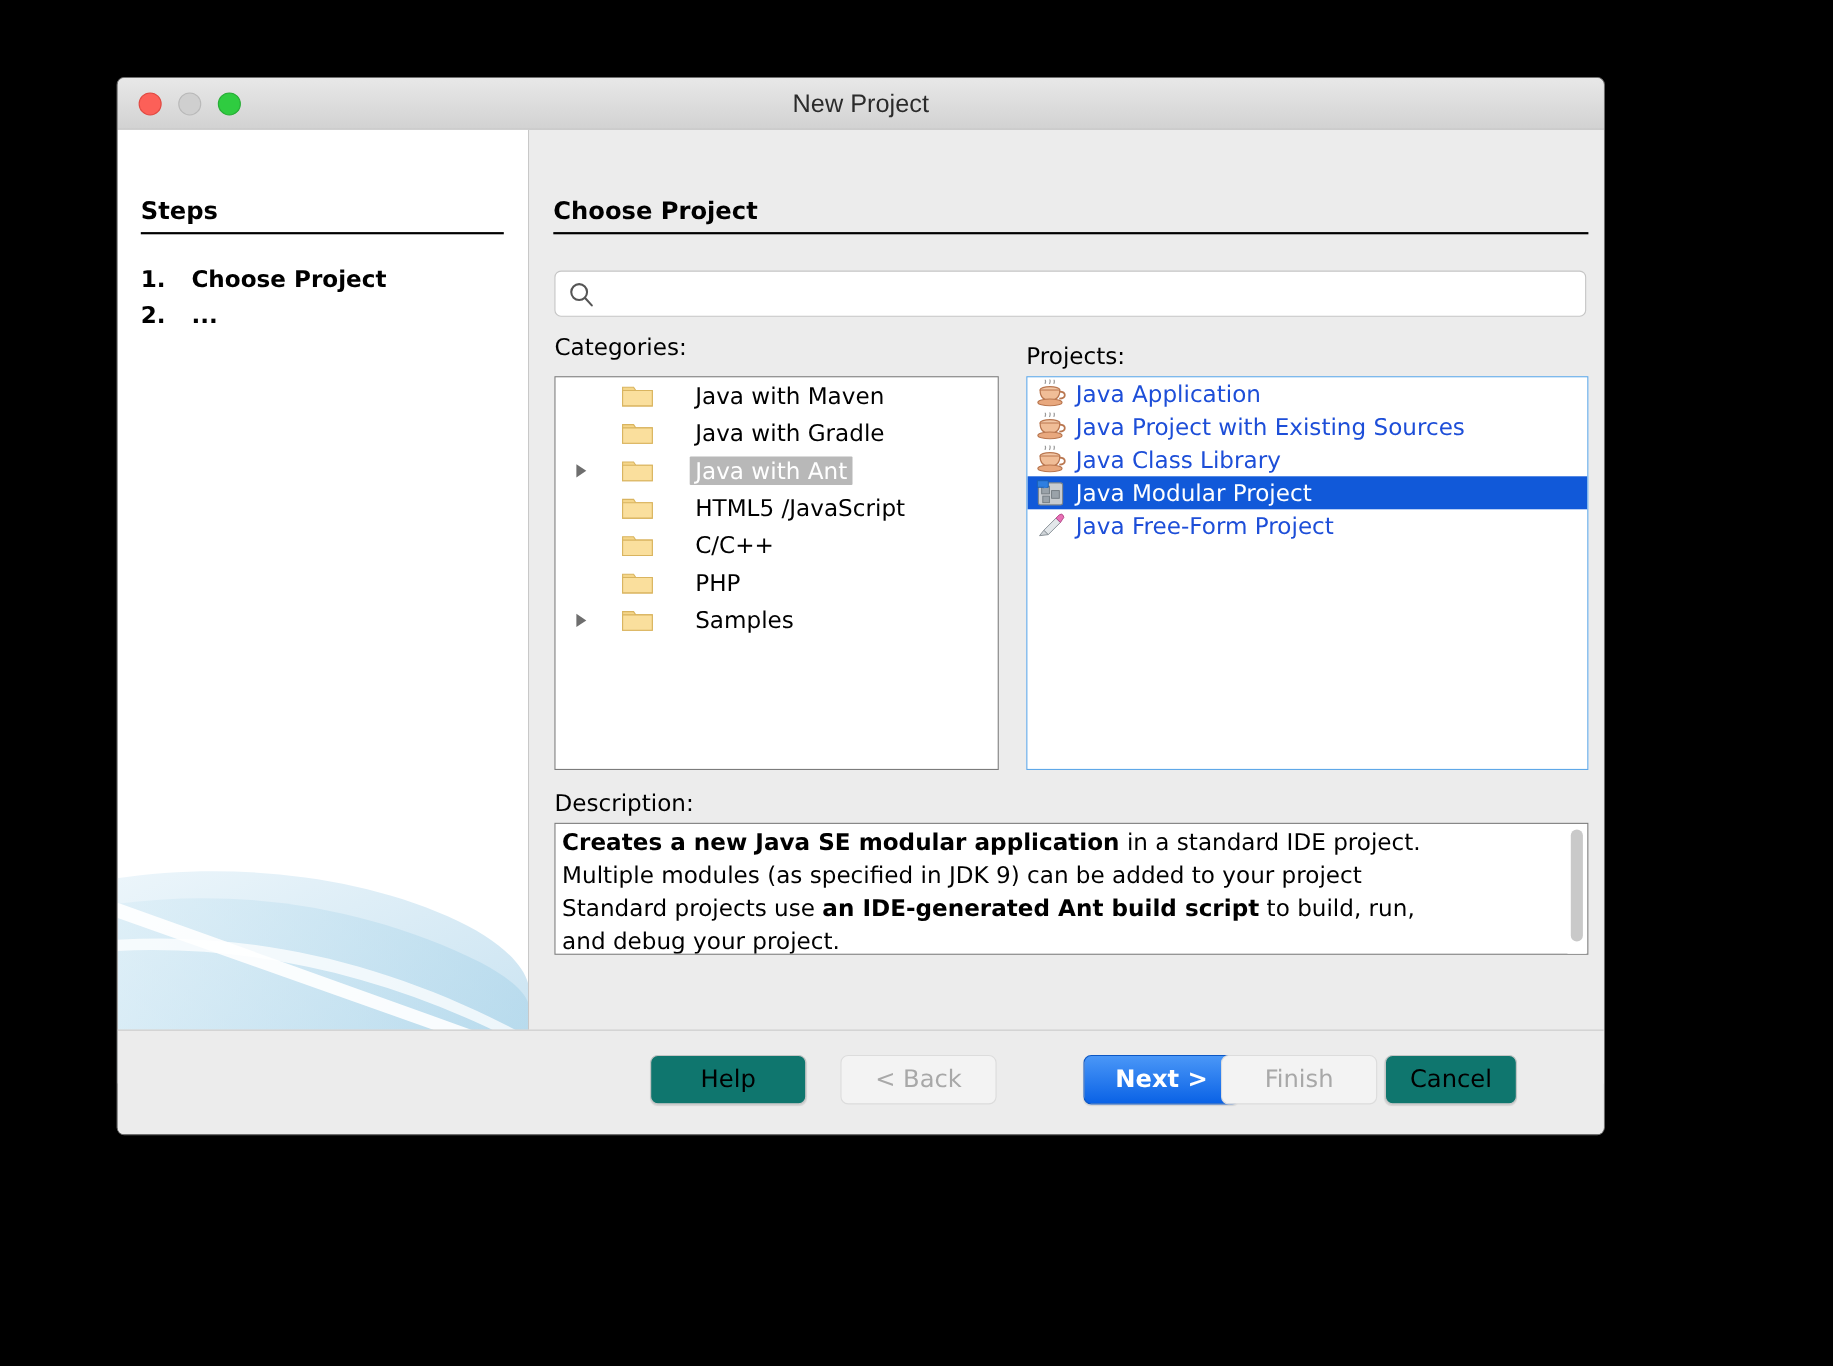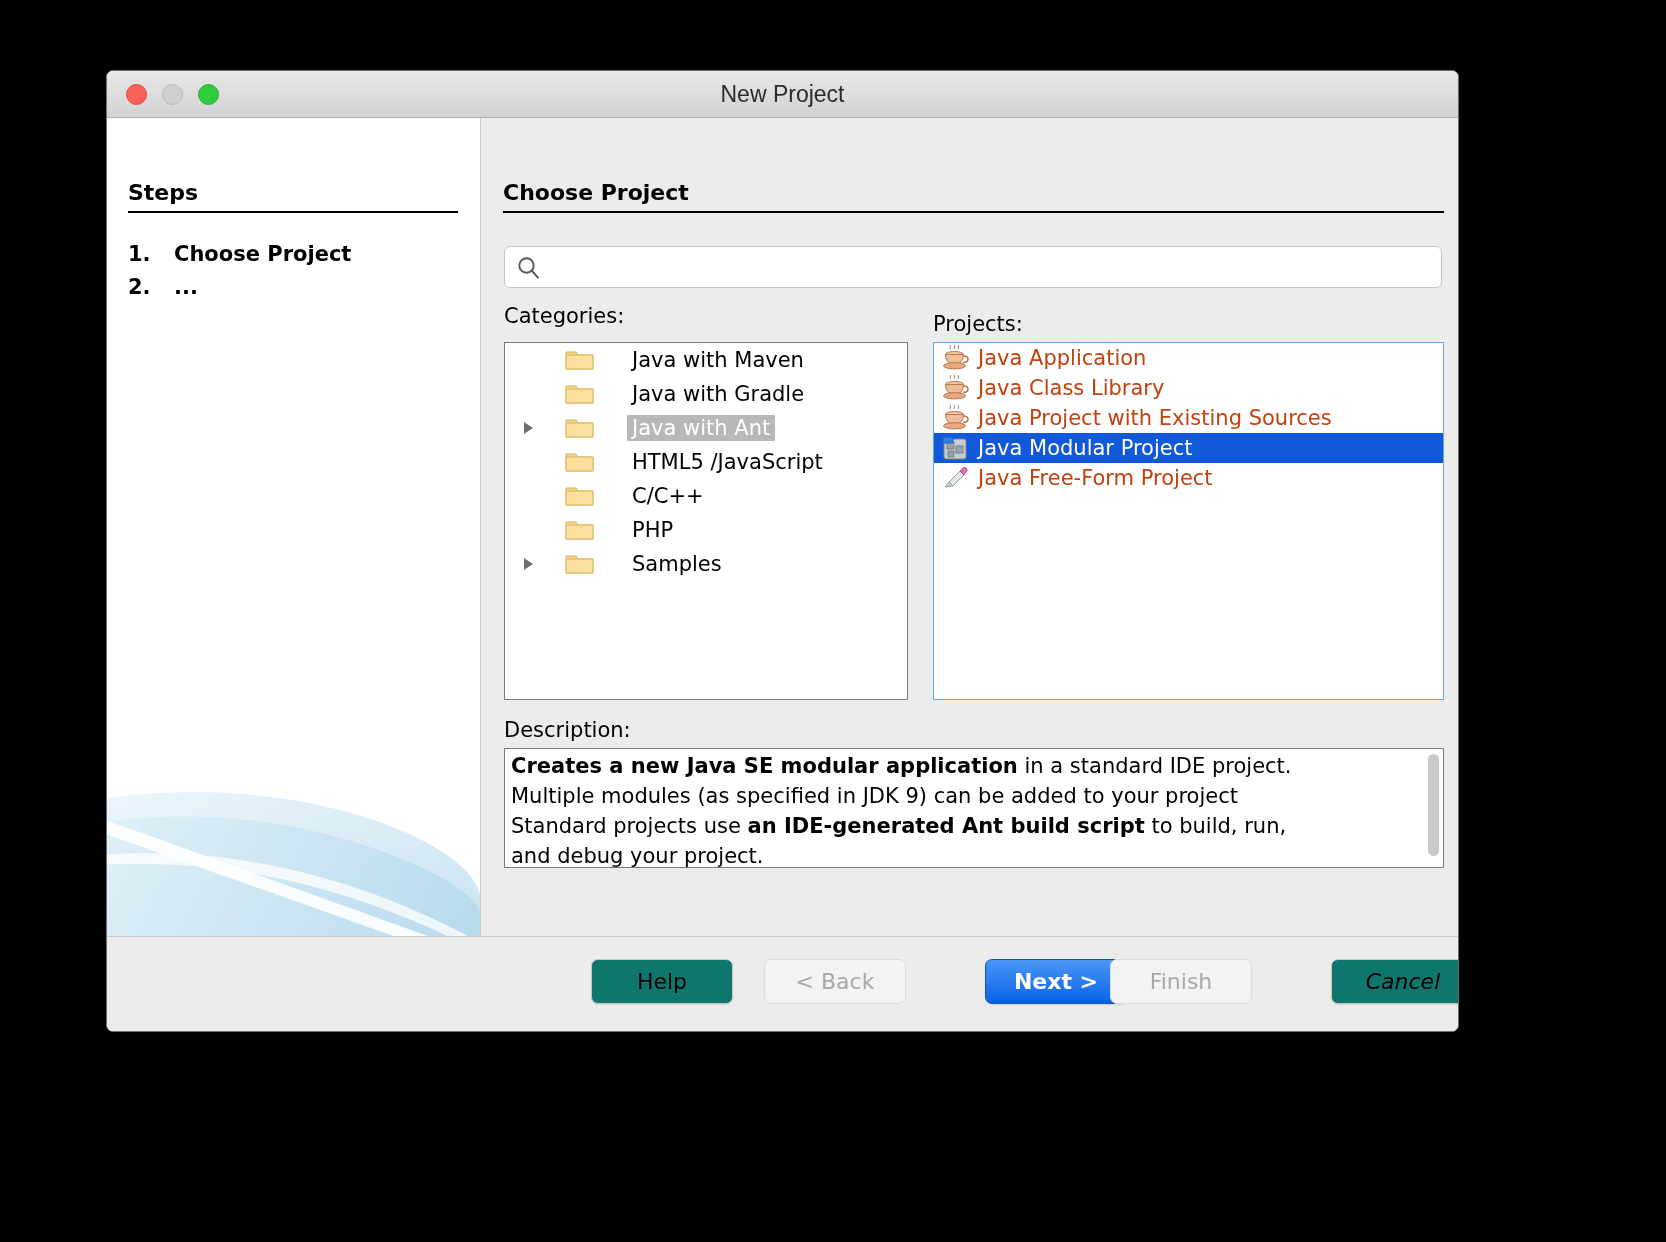--- a/index.html
+++ b/index.html
@@ -198,21 +198,21 @@
     color: #ffffff;
   }
 
   .proj-row {
     position: relative;
     height: 30px;
     display: flex;
     align-items: center;
     padding-left: 8px;
     font-size: 21px;
-    color: #c2410c;
+    color: #1d4ed8;
     white-space: nowrap;
   }
   .proj-icon { flex: 0 0 36px; display: flex; align-items: center; }
   .proj-row.selected {
     background: #1159d9;
     color: #ffffff;
   }
 
   
   #description-box {
@@ -276,21 +276,21 @@
   .btn.primary {
     background: linear-gradient(to bottom, #4a97f7 0%, #0a62e6 100%);
     border: 1px solid #0c57c4;
     color: #ffffff;
     font-weight: bold;
   }
   #btn-help   { left: 484px; width: 142px; }
   #btn-back   { left: 657px; width: 142px; }
   #btn-next   { left: 878px; width: 142px; }
   #btn-finish { left: 1003px;width: 142px; }
-  #btn-cancel { left: 1224px;width: 144px; font-style: italic; }
+  #btn-cancel { left: 1152px;width: 120px; }
 </style>
 </head>
 <body>
 
 <div id="window">
 
   <div id="titlebar">
     <div class="traffic" id="btn-close"></div>
     <div class="traffic" id="btn-min"></div>
     <div class="traffic" id="btn-max"></div>
@@ -448,34 +448,34 @@
         <div class="proj-row">
           <span class="proj-icon">
             <svg width="28" height="26" viewBox="0 0 28 26">
               <path d="M8,4 q1,-2.5 0,-4 M12,4 q1.4,-2.8 0,-4.5 M16,4 q1,-2.5 0,-4" fill="none" stroke="#9a9a9a" stroke-width="1.1"></path>
               <ellipse cx="12.5" cy="9.5" rx="9" ry="3" fill="#f2c7a6" stroke="#b9764f" stroke-width="1"></ellipse>
               <path d="M3.5,9.5 Q3.5,19 12.5,19 Q21.5,19 21.5,9.5 Z" fill="#f0bd97" stroke="#b9764f" stroke-width="1"></path>
               <path d="M21,11 q5,0 5,3.2 q0,3.2 -5,3.2" fill="none" stroke="#b9764f" stroke-width="1.6"></path>
               <ellipse cx="12.5" cy="20.8" rx="11" ry="3.1" fill="#e8a87e" stroke="#b9764f" stroke-width="1"></ellipse>
             </svg>
           </span>
-          <span>Java Class Library</span>
+          <span>Java Project with Existing Sources</span>
         </div>
 
         <div class="proj-row">
           <span class="proj-icon">
             <svg width="28" height="26" viewBox="0 0 28 26">
               <path d="M8,4 q1,-2.5 0,-4 M12,4 q1.4,-2.8 0,-4.5 M16,4 q1,-2.5 0,-4" fill="none" stroke="#9a9a9a" stroke-width="1.1"></path>
               <ellipse cx="12.5" cy="9.5" rx="9" ry="3" fill="#f2c7a6" stroke="#b9764f" stroke-width="1"></ellipse>
               <path d="M3.5,9.5 Q3.5,19 12.5,19 Q21.5,19 21.5,9.5 Z" fill="#f0bd97" stroke="#b9764f" stroke-width="1"></path>
               <path d="M21,11 q5,0 5,3.2 q0,3.2 -5,3.2" fill="none" stroke="#b9764f" stroke-width="1.6"></path>
               <ellipse cx="12.5" cy="20.8" rx="11" ry="3.1" fill="#e8a87e" stroke="#b9764f" stroke-width="1"></ellipse>
             </svg>
           </span>
-          <span>Java Project with Existing Sources</span>
+          <span>Java Class Library</span>
         </div>
 
         <div class="proj-row selected">
           <span class="proj-icon">
             <svg width="28" height="26" viewBox="0 0 28 26">
               <rect x="2" y="4" width="22" height="20" rx="2" fill="#c8ccd0" stroke="#7e868d" stroke-width="1"></rect>
               <rect x="5" y="7" width="7" height="7" fill="#9aa2a9" stroke="#6f777d" stroke-width="0.8"></rect>
               <rect x="14" y="11" width="7" height="7" fill="#9aa2a9" stroke="#6f777d" stroke-width="0.8"></rect>
               <rect x="6" y="16" width="6" height="6" fill="#9aa2a9" stroke="#6f777d" stroke-width="0.8"></rect>
               <path d="M1,2 L11,2 L11,8 L1,8 Z" fill="#2f7fe0" stroke="#1c5fb0" stroke-width="0.9"></path>

